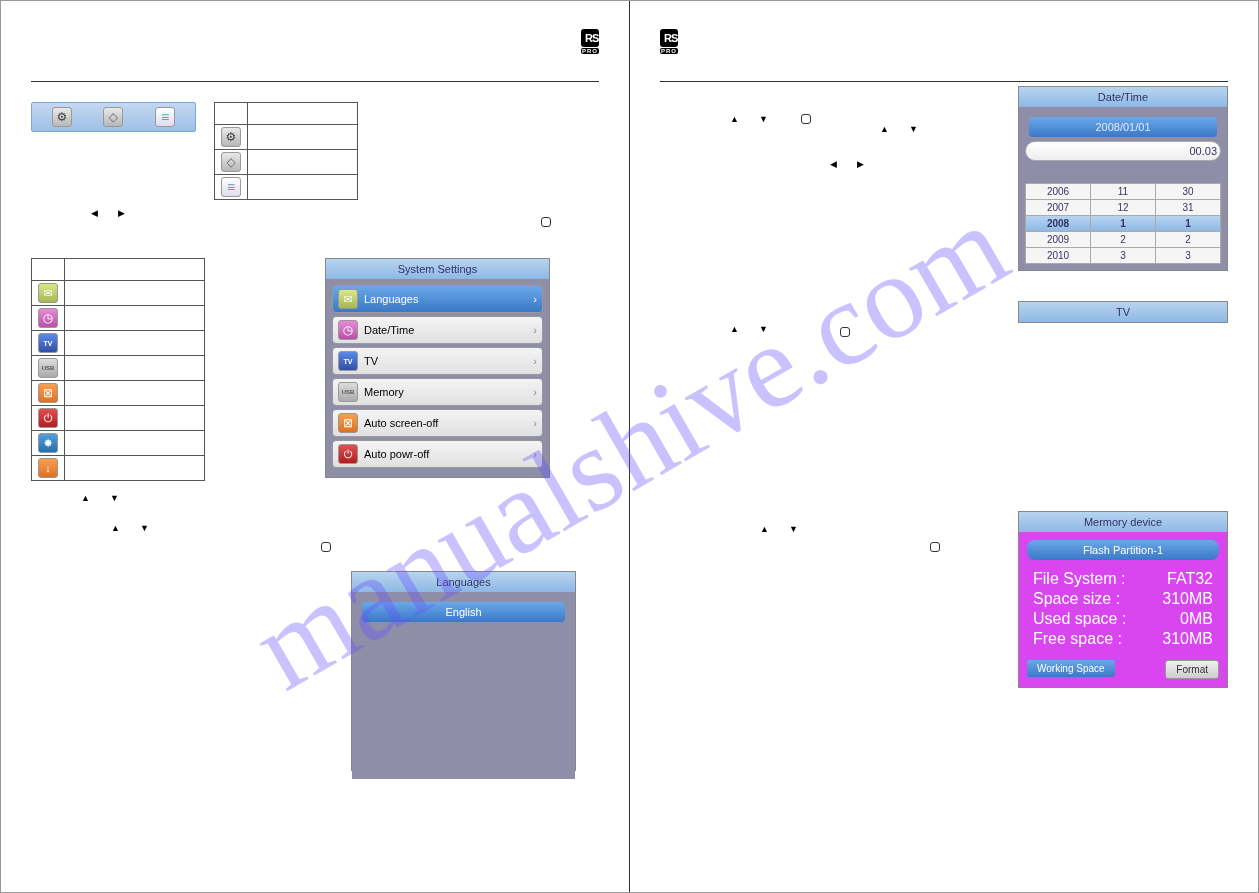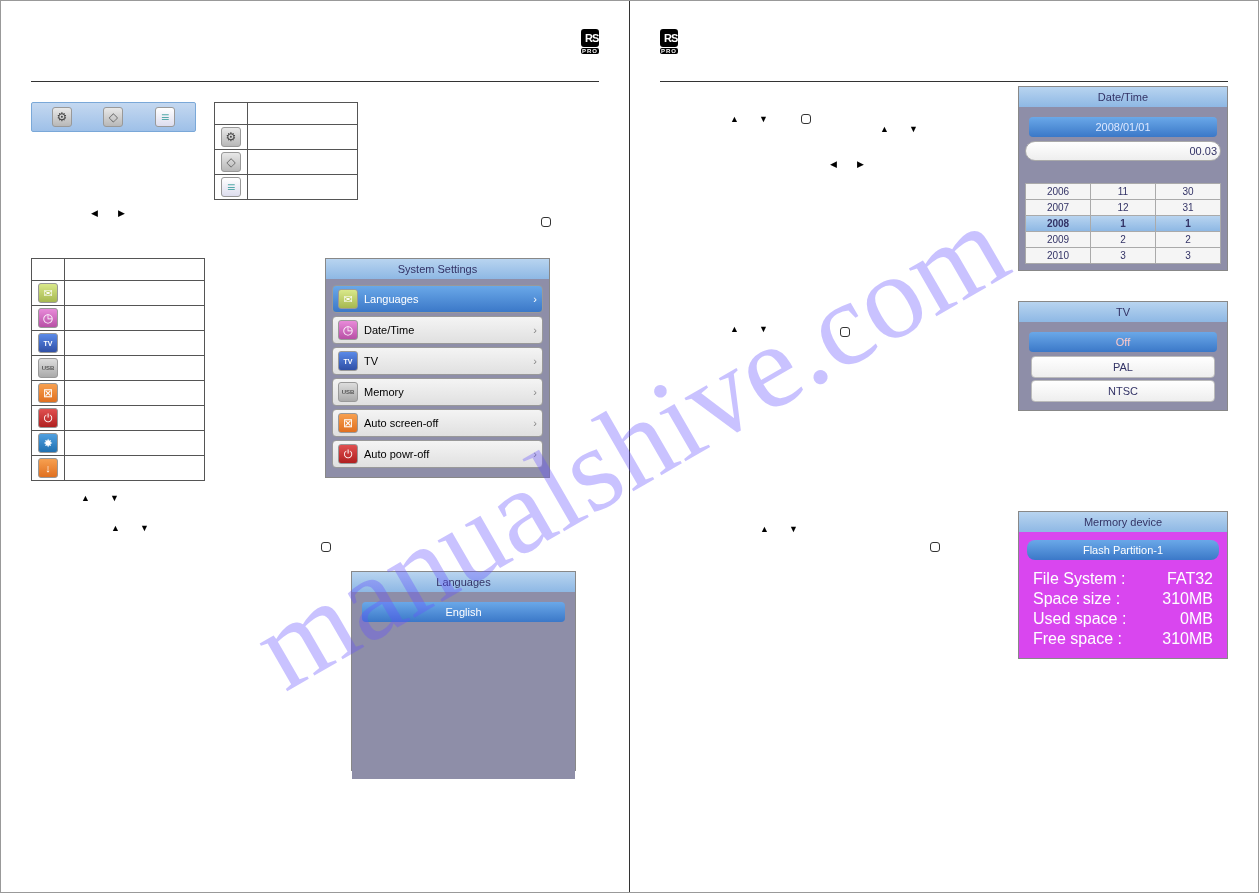--- a/index.html
+++ b/index.html
@@ -291,25 +291,20 @@
 
   <div style="position:absolute;left:100px;top:315px" class="nav-line">
     <span class="tri">▲</span>
         <span style="width:12px"></span>
     <span class="tri">▼</span>
   </div>
   <div style="position:absolute;left:210px;top:325px"><span class="sq"></span></div>
 
   <div class="dt-panel" style="position:absolute;right:30px;top:300px">
     <div class="panel-h">TV</div>
-    <div class="panel-body">
-      <div class="panel-sub" style="color:#ffcaca">Off</div>
-      <div class="panel-option">PAL</div>
-      <div class="panel-option">NTSC</div>
-    </div>
   </div>
 
   <div style="position:absolute;left:130px;top:515px" class="nav-line">
     <span class="tri">▲</span>
         <span style="width:12px"></span>
     <span class="tri">▼</span>
   </div>
   <div style="position:absolute;left:300px;top:540px"><span class="sq"></span></div>
 
   <div class="mem-panel" style="position:absolute;right:30px;top:510px">
@@ -325,16 +320,20 @@
             <span>310MB</span>
           </div>
       <div class="mem-line">
             <span>Used space :</span>
             <span>0MB</span>
           </div>
       <div class="mem-line">
             <span>Free space  :</span>
             <span>310MB</span>
           </div>
+      <div style="overflow:hidden">
+        <span class="mem-btn blue">Working Space</span>
+        <span class="mem-btn grey">Format</span>
+      </div>
     </div>
   </div>
 </div>
 </div>
 
 </body></html>

